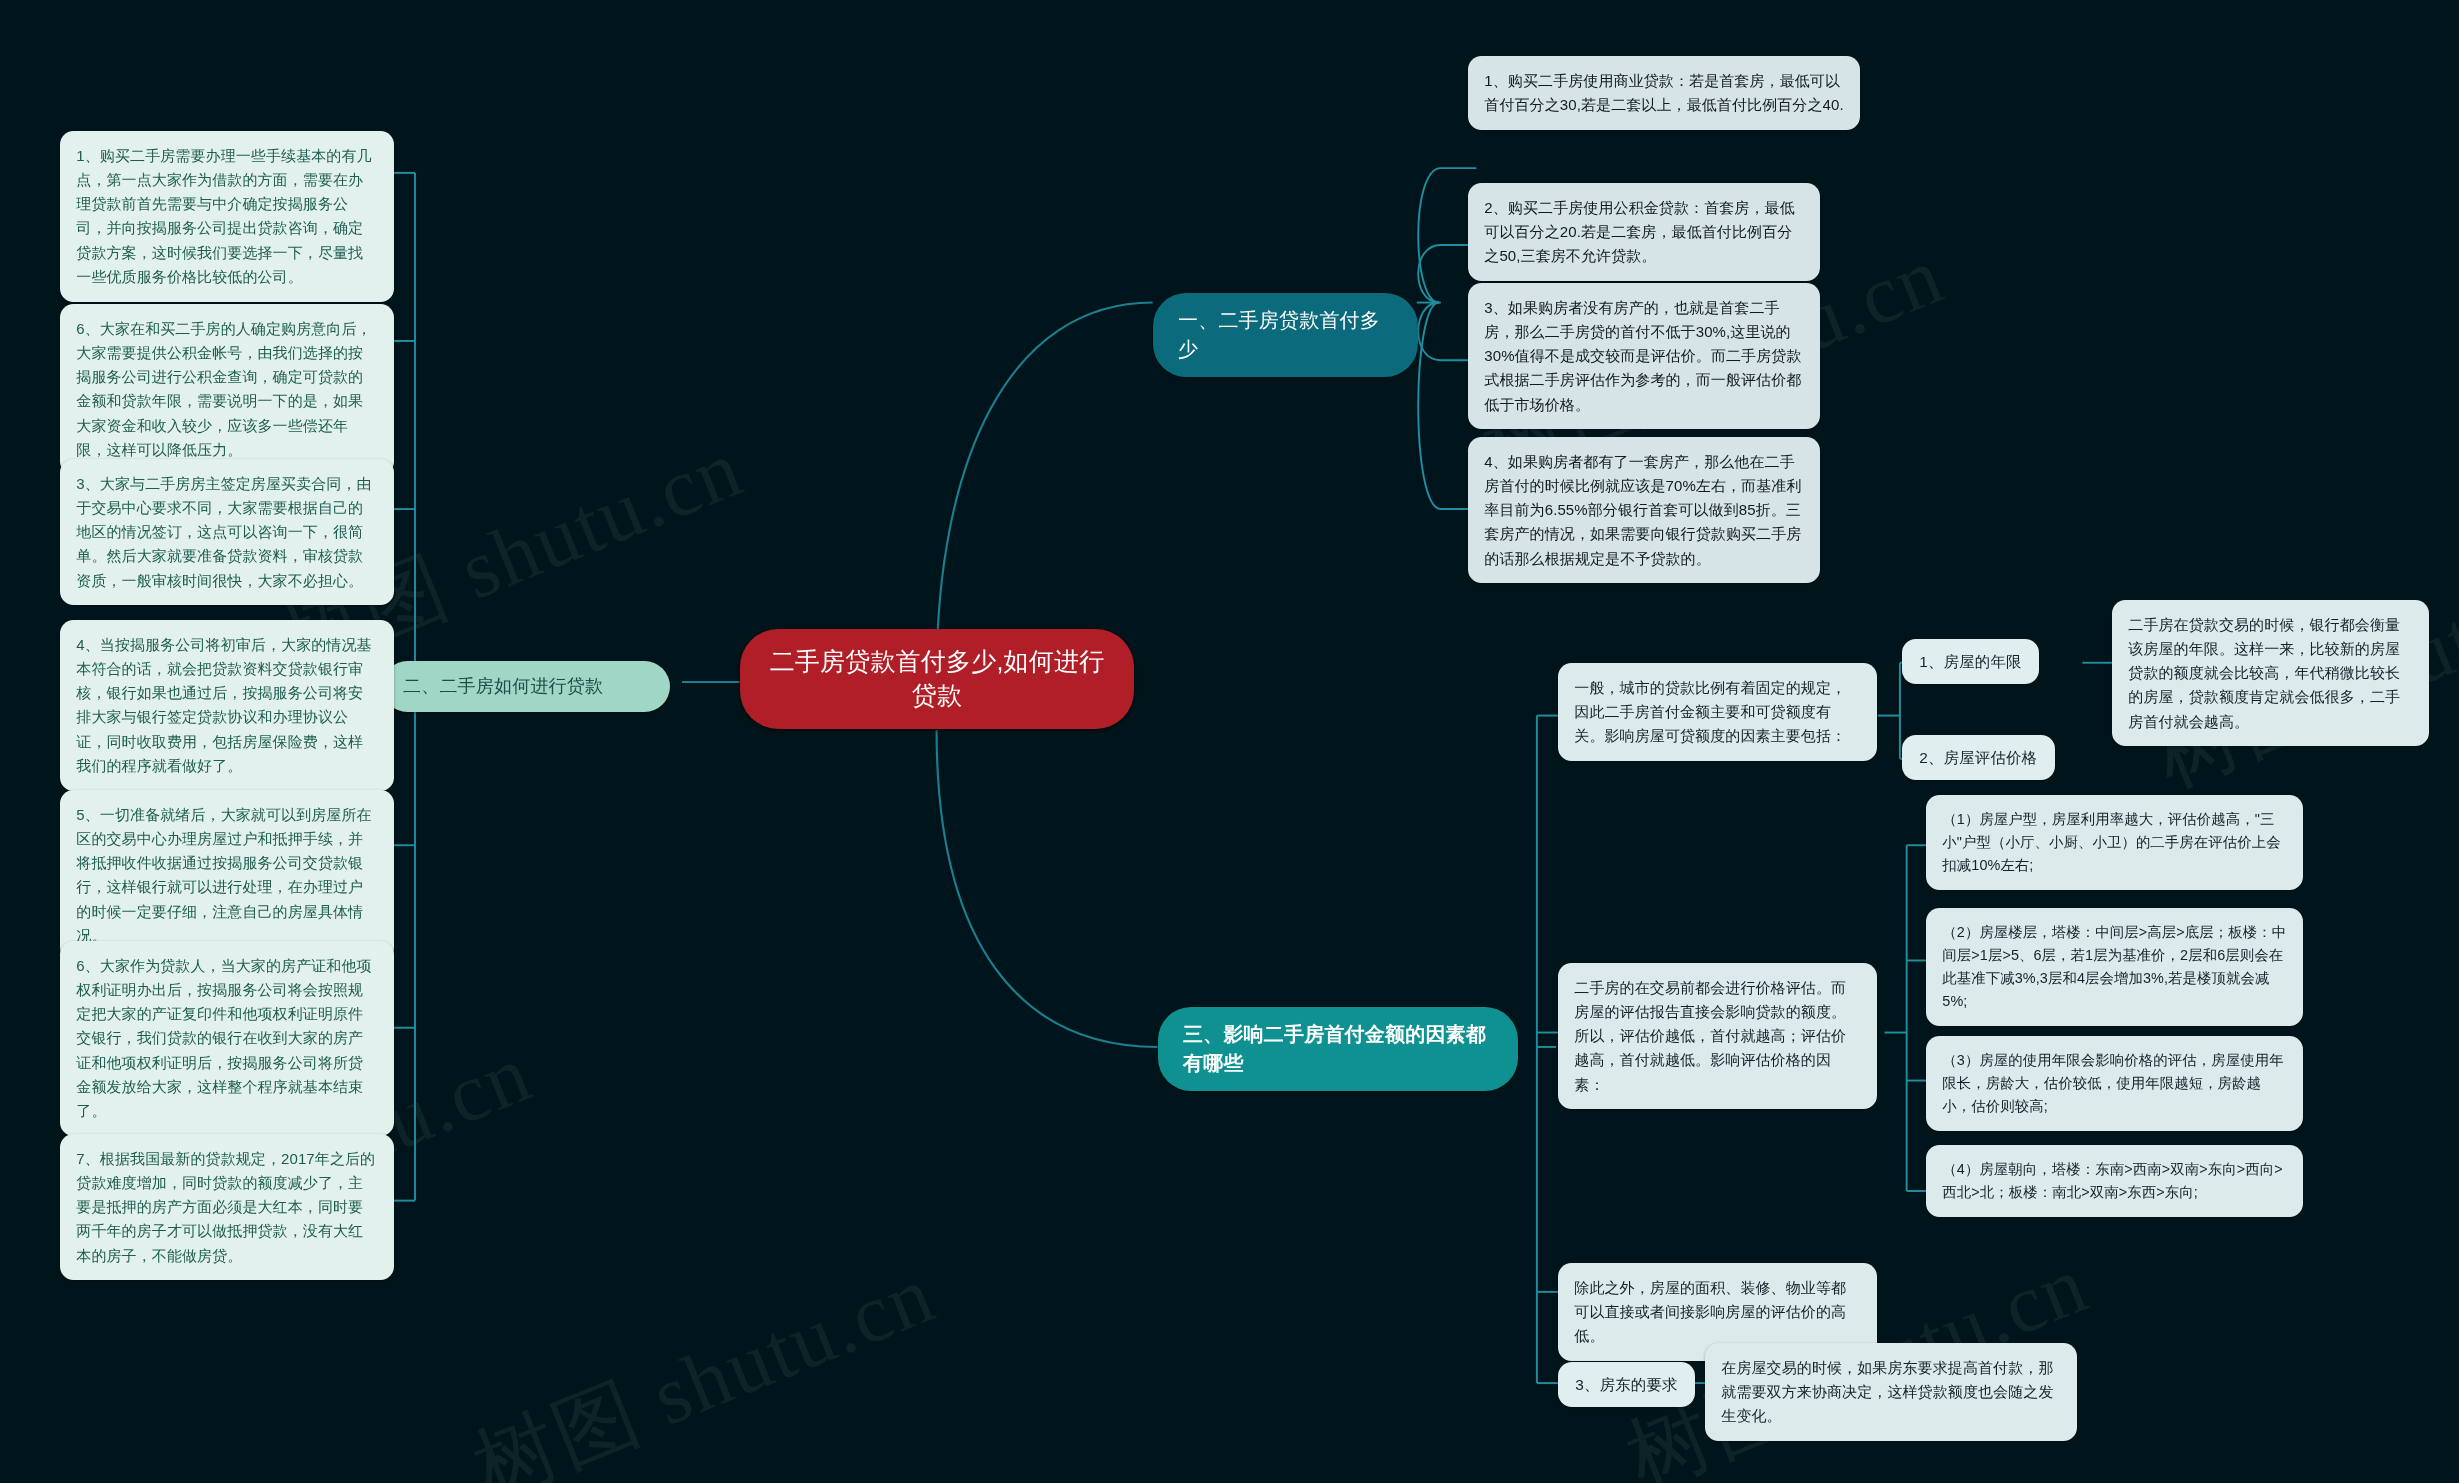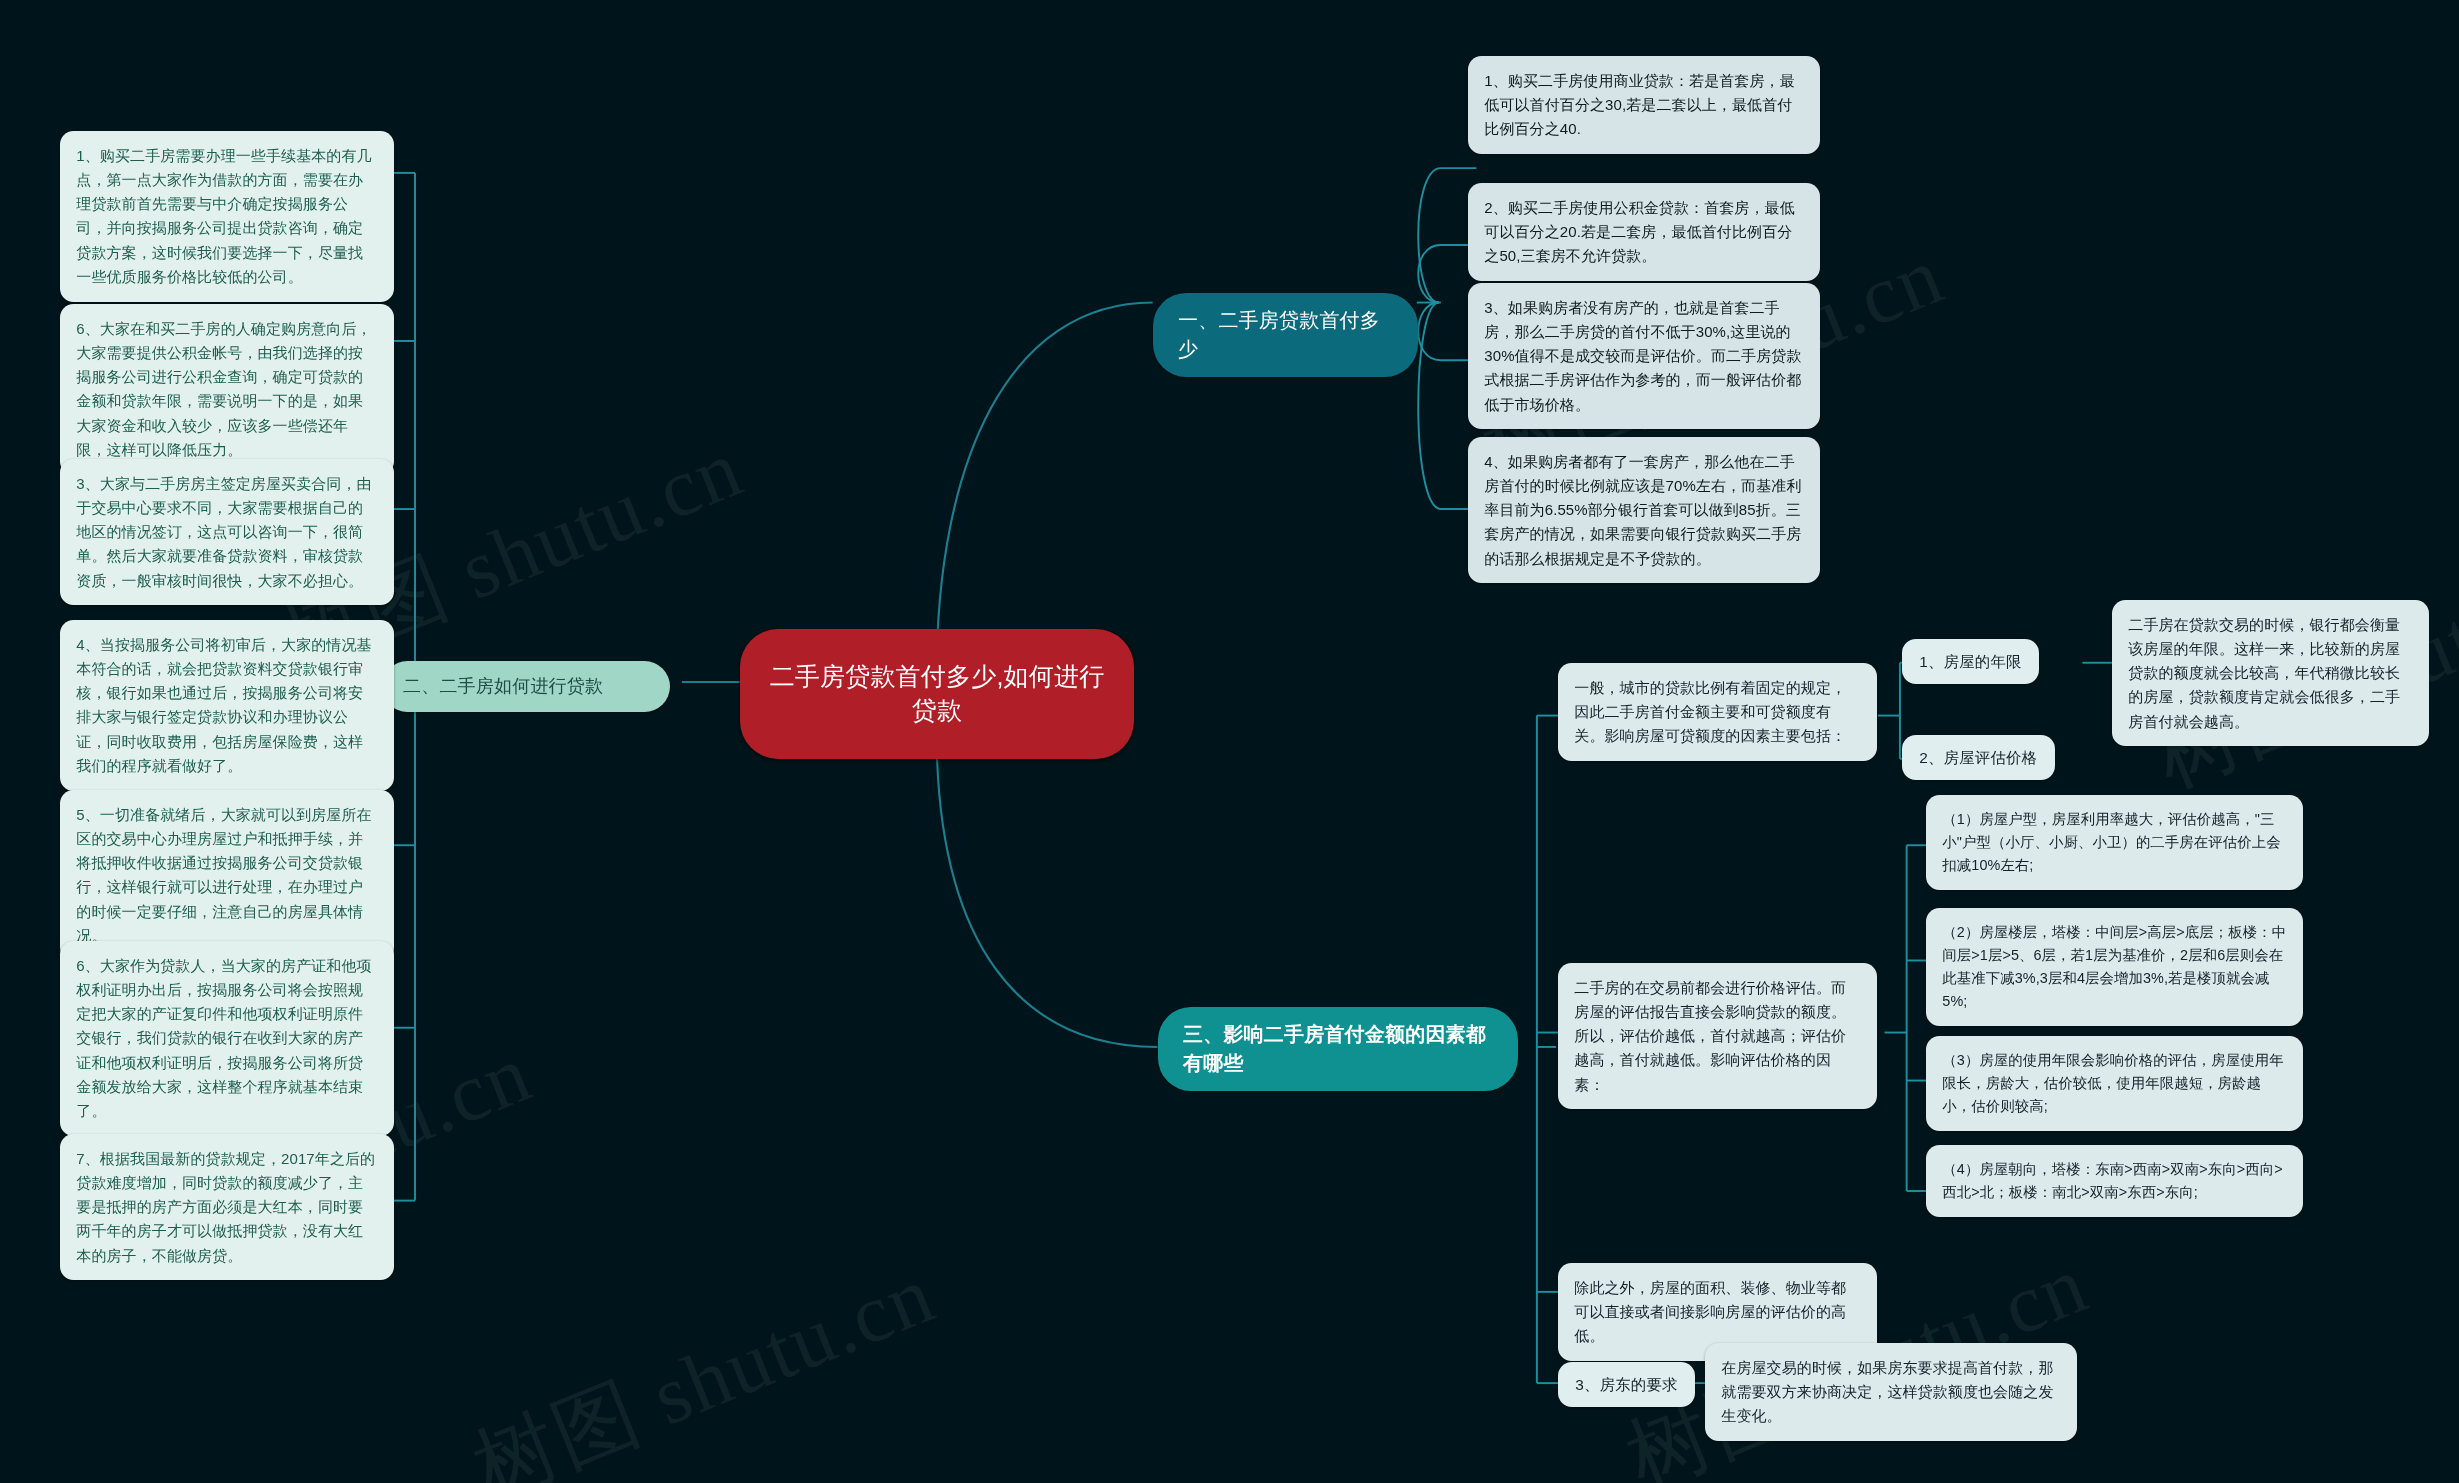--- a/index.html
+++ b/index.html
@@ -56,21 +56,21 @@
   }
 
   
   #root-node {
     background: #b01f28;
     color: #ffffff;
     border-radius: 38px;
     font-size: 25px;
     text-align: center;
     line-height: 1.35;
-    padding: 31px 25px;
+    padding: 16px 25px;
     left: 740px; top: 629px;
     width: 394px;
     box-shadow: 0 1.9px 5.8px rgba(0,0,0,0.5);
   }
 
   
   .branch {
     border-radius: 33px;
     color: #ffffff;
     font-size: 20px;
@@ -161,21 +161,21 @@
     <path class="thin" d="M 1985 1125 L 2008 1125"></path>
     <path class="thin" d="M 1985 1240 L 2008 1240"></path>
 
     <path class="thin" d="M 1740 1440 L 1775 1440"></path>
   </svg>
 
   <div id="root-node" class="node">二手房贷款首付多少,如何进行贷款</div>
 
   <div class="node branch b1" style="left:1153px; top:293px; width:265px;">一、二手房贷款首付多少</div>
 
-  <div class="node leaf ice" style="left:1468px; top:56px; width:352px;">1、购买二手房使用商业贷款：若是首套房，最低可以首付百分之30,若是二套以上，最低首付比例百分之40.</div>
+  <div class="node leaf ice" style="left:1468px; top:56px; width:392px;">1、购买二手房使用商业贷款：若是首套房，最低可以首付百分之30,若是二套以上，最低首付比例百分之40.</div>
   <div class="node leaf ice" style="left:1468px; top:183px; width:352px;">2、购买二手房使用公积金贷款：首套房，最低可以百分之20.若是二套房，最低首付比例百分之50,三套房不允许贷款。</div>
   <div class="node leaf ice" style="left:1468px; top:283px; width:352px;">3、如果购房者没有房产的，也就是首套二手房，那么二手房贷的首付不低于30%,这里说的30%值得不是成交较而是评估价。而二手房贷款式根据二手房评估作为参考的，而一般评估价都低于市场价格。</div>
   <div class="node leaf ice" style="left:1468px; top:437px; width:352px;">4、如果购房者都有了一套房产，那么他在二手房首付的时候比例就应该是70%左右，而基准利率目前为6.55%部分银行首套可以做到85折。三套房产的情况，如果需要向银行贷款购买二手房的话那么根据规定是不予贷款的。</div>
 
   <div class="node branch b2" style="left:382px; top:661px; width:288px; padding:12.5px 21px; font-size:18px;">二、二手房如何进行贷款</div>
 
   <div class="node leaf mint" style="left:60px; top:131px; width:334px;">1、购买二手房需要办理一些手续基本的有几点，第一点大家作为借款的方面，需要在办理贷款前首先需要与中介确定按揭服务公司，并向按揭服务公司提出贷款咨询，确定贷款方案，这时候我们要选择一下，尽量找一些优质服务价格比较低的公司。</div>
   <div class="node leaf mint" style="left:60px; top:304px; width:334px;">6、大家在和买二手房的人确定购房意向后，大家需要提供公积金帐号，由我们选择的按揭服务公司进行公积金查询，确定可贷款的金额和贷款年限，需要说明一下的是，如果大家资金和收入较少，应该多一些偿还年限，这样可以降低压力。</div>
   <div class="node leaf mint" style="left:60px; top:459px; width:334px;">3、大家与二手房房主签定房屋买卖合同，由于交易中心要求不同，大家需要根据自己的地区的情况签订，这点可以咨询一下，很简单。然后大家就要准备贷款资料，审核贷款资质，一般审核时间很快，大家不必担心。</div>
   <div class="node leaf mint" style="left:60px; top:620px; width:334px;">4、当按揭服务公司将初审后，大家的情况基本符合的话，就会把贷款资料交贷款银行审核，银行如果也通过后，按揭服务公司将安排大家与银行签定贷款协议和办理协议公证，同时收取费用，包括房屋保险费，这样我们的程序就看做好了。</div>

